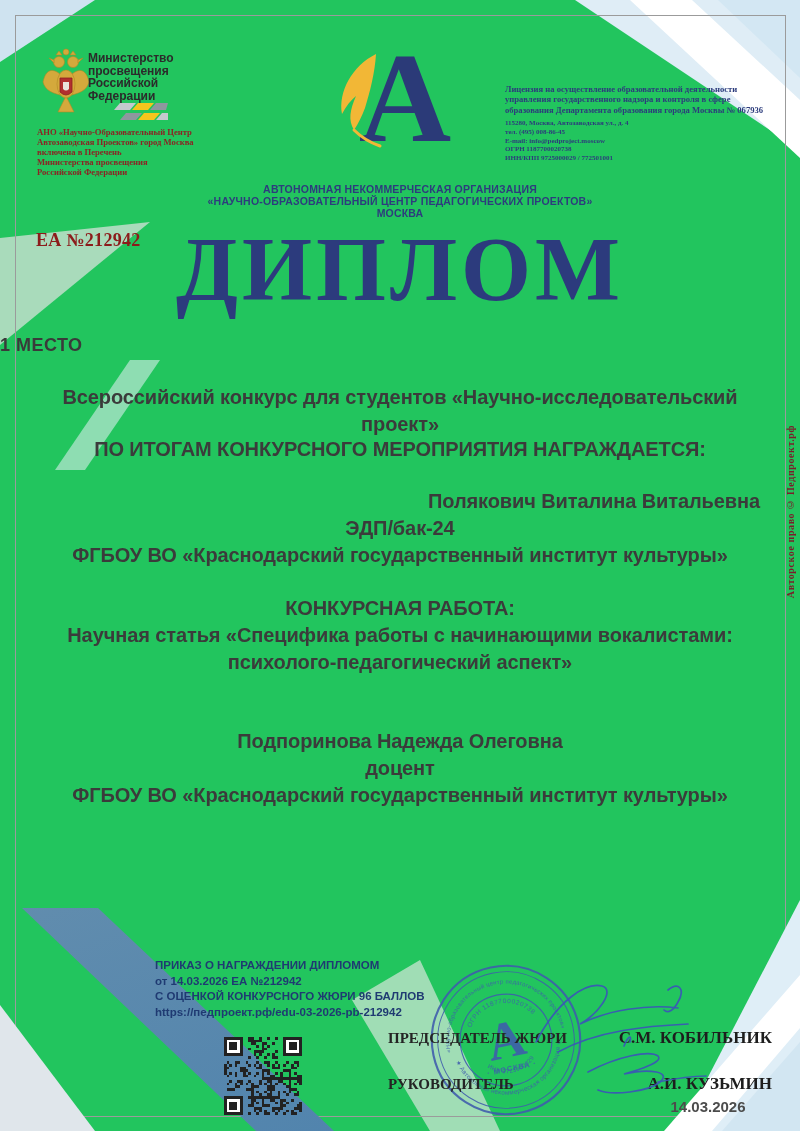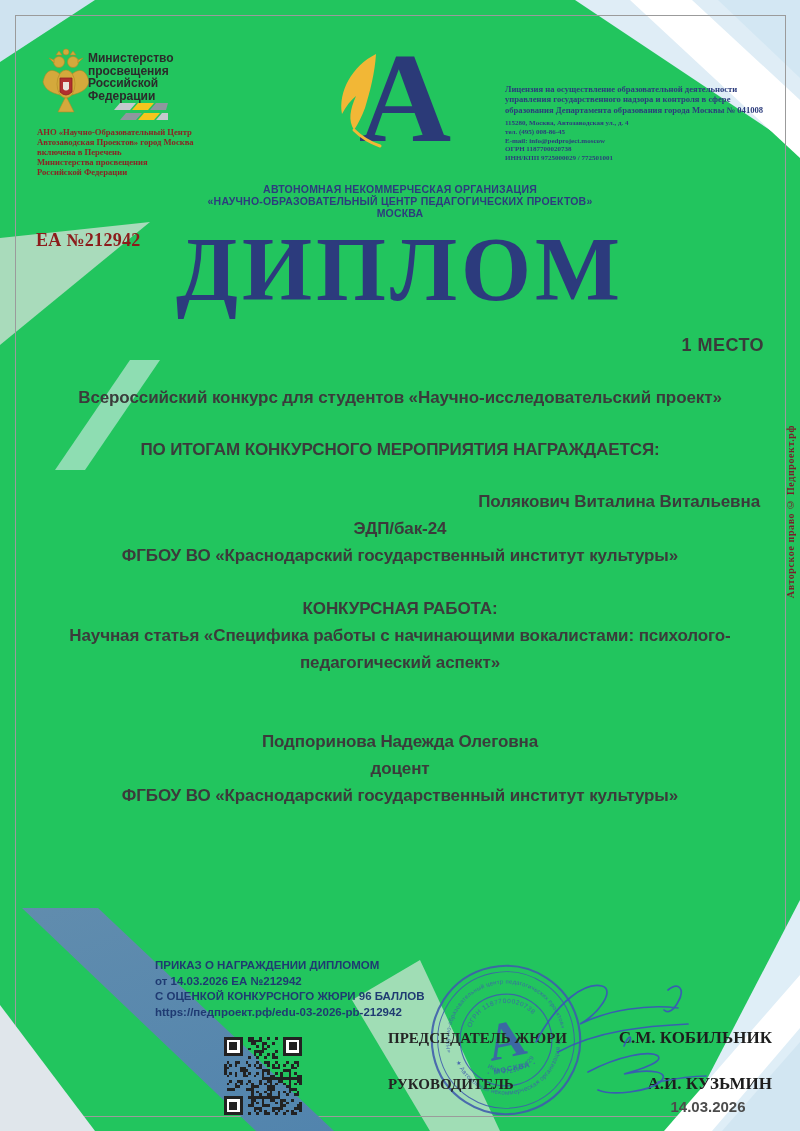--- a/index.html
+++ b/index.html
@@ -19,22 +19,22 @@
            font-size:8.6px;line-height:10.4px;}
   .contact-line{font-family:"Liberation Serif",serif;font-weight:bold;color:#2c3c7c;
                 font-size:7px;line-height:8.8px;}
   
   .org-line{width:800px;text-align:center;font-weight:bold;color:#2d3c7d;
             font-size:10.5px;line-height:12px;letter-spacing:.2px;}
   .logo-letter{font-family:"Liberation Serif",serif;font-weight:bold;color:#2b3a78;
                font-size:128px;line-height:120px;}
   .big-title{width:800px;text-align:center;font-family:"Liberation Serif",serif;
              font-weight:bold;color:#2c3b7d;font-size:90px;letter-spacing:4px;line-height:92px;}
-  .place{width:724px;text-align:right;font-weight:bold;color:#3a3a3a;font-size:18px;letter-spacing:.5px;padding-left:40px;}
-  .body-line{left:40px;width:720px;text-align:center;font-weight:bold;font-size:17px;
+  .place{width:724px;text-align:left;font-weight:bold;color:#3a3a3a;font-size:18px;letter-spacing:.5px;}
+  .body-line{left:40px;width:720px;text-align:center;font-weight:bold;font-size:20px;
              color:#3b3b3b;letter-spacing:-.1px;line-height:27px;}
   .ea-number{font-family:"Liberation Serif",serif;font-weight:bold;color:#8c1b1b;
              font-size:18px;letter-spacing:.3px;}
   .copyright-vert{right:4px;top:425px;writing-mode:vertical-rl;transform:rotate(180deg);
                   font-family:"Liberation Serif",serif;font-weight:bold;font-size:10px;
                   color:#7b1d2a;letter-spacing:.6px;}
   .order-line{font-weight:bold;color:#1f3a72;font-size:11.5px;line-height:15.5px;}
   .sig-role{font-family:"Liberation Serif",serif;font-weight:bold;color:#242424;font-size:15px;}
   .sig-name{font-family:"Liberation Serif",serif;font-weight:bold;color:#1d1d1d;font-size:17px;
             text-align:right;width:200px;}
@@ -107,21 +107,21 @@
   <div class="abs z3" style="left:330px;top:52px;">
     <svg width="60" height="100" viewBox="0 0 60 100">
       <path d="M46 2 C22 14 8 40 12 62 C16 54 21 48 26 44 C20 58 18 68 24 78 C28 72 32 64 35 56 C40 40 45 20 46 2 Z" fill="#f2b736"></path>
       <path d="M24 78 C30 84 38 90 50 94" stroke="#f2b736" stroke-width="3" fill="none" stroke-linecap="round"></path>
     </svg>
   </div>
   <div class="abs z3 org-line" style="top:183px;">АВТОНОМНАЯ НЕКОММЕРЧЕСКАЯ ОРГАНИЗАЦИЯ</div>
   <div class="abs z3 org-line" style="top:195px;">«НАУЧНО-ОБРАЗОВАТЕЛЬНЫЙ ЦЕНТР ПЕДАГОГИЧЕСКИХ ПРОЕКТОВ»</div>
   <div class="abs z3 org-line" style="top:207px;">МОСКВА</div>
 
-  <div class="abs z3 license" style="left:505px;top:84px;width:274px;">Лицензия на осуществление образовательной  деятельности управления государственного надзора и контроля в сфере образования Департамента образования города Москвы № 041008</div>
+  <div class="abs z3 license" style="left:505px;top:84px;width:274px;">Лицензия на осуществление образовательной  деятельности управления государственного надзора и контроля в сфере образования Департамента образования города Москвы № 067936</div>
   <div class="abs z3" style="left:505px;top:119px;">
     <div class="contact-line">115280, Москва, Автозаводская ул., д. 4</div>
     <div class="contact-line">тел. (495) 008-86-45</div>
     <div class="contact-line">E-mail: info@pedproject.moscow</div>
     <div class="contact-line">ОГРН 1187700020738</div>
     <div class="contact-line">ИНН/КПП 9725000029 / 772501001</div>
   </div>
 
   <div class="abs z3 ea-number" style="left:36px;top:230px;">ЕА №212942</div>
   <div class="abs z3 big-title" style="top:224px;">ДИПЛОМ</div>

